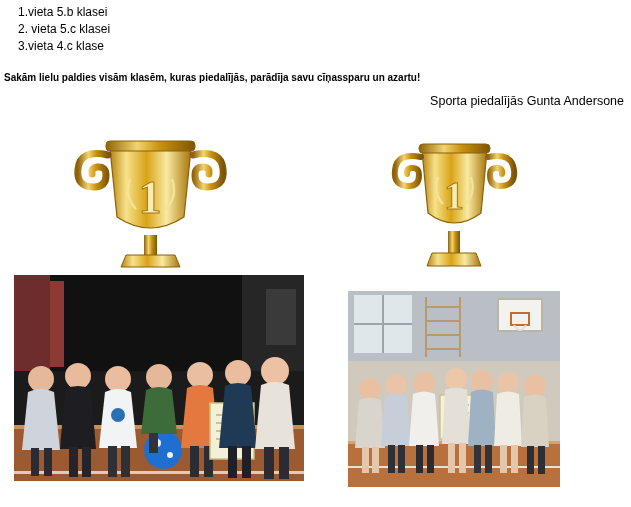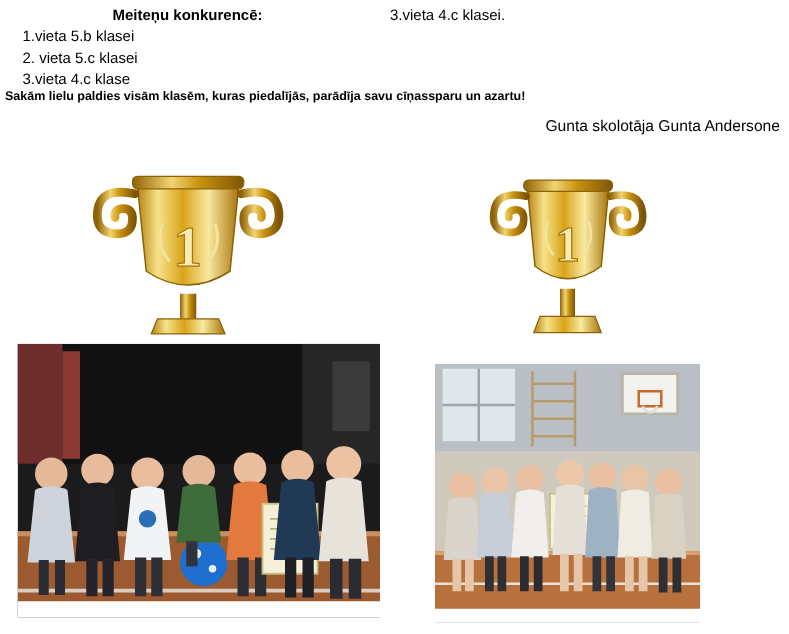--- a/index.html
+++ b/index.html
@@ -99,38 +99,36 @@
   
 </style>
 </head>
 <body>
 
 <div class="page">
 
   <div class="results">
 
     <div class="col col-girls">
-      <div class="col-title">Meiteņu konkurencē:</div>
       <ul class="place-list">
         <li>1.vieta 5.b klasei</li>
         <li>2. vieta 5.c klasei</li>
         <li>3.vieta 4.c klase</li>
       </ul>
     </div>
 
     <div class="col col-boys">
       <ul class="place-list">
-        <li>3.vieta 4.c klasei.</li>
       </ul>
     </div>
 
   </div>
 
   <div class="thanks">Sakām lielu paldies visām klasēm, kuras piedalījās, parādīja savu cīņassparu un azartu!</div>
-  <div class="signature">Gunta skolotāja Gunta Andersone</div>
+  <div class="signature">Sporta piedalījās Gunta Andersone</div>
 
   <div class="photo trophy-left">
     <svg viewBox="0 0 273 162" preserveAspectRatio="xMidYMid meet">
       <defs>
         <linearGradient id="gl1" x1="0" y1="0" x2="1" y2="0">
           <stop offset="0%" stop-color="#b9830f"></stop>
           <stop offset="20%" stop-color="#f6e28a"></stop>
           <stop offset="45%" stop-color="#d9a319"></stop>
           <stop offset="70%" stop-color="#f8eaa0"></stop>
           <stop offset="100%" stop-color="#a8740b"></stop>

